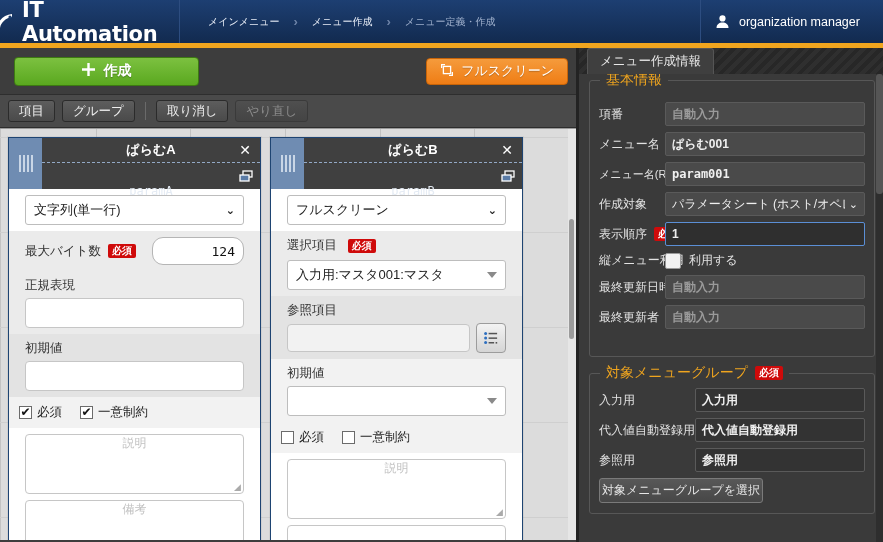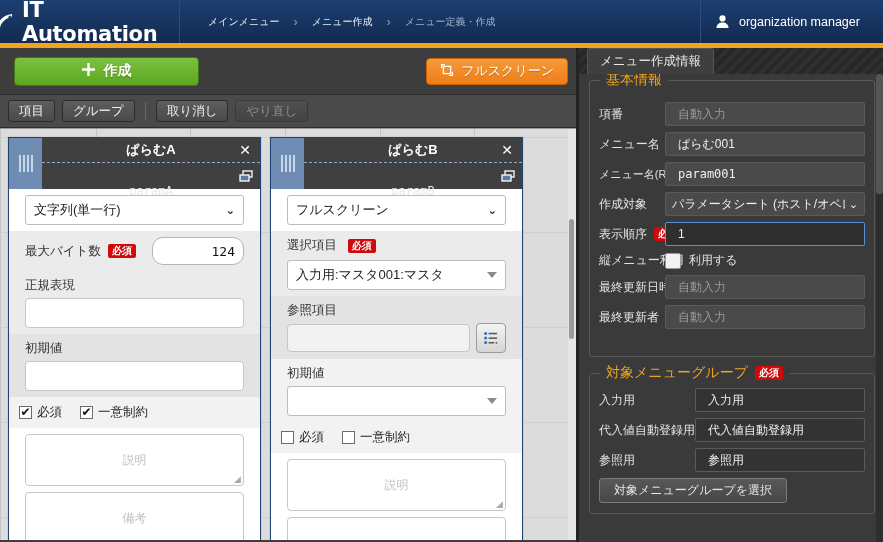--- a/index.html
+++ b/index.html
@@ -156,22 +156,22 @@
     display:flex; align-items:center; justify-content:center; cursor:pointer;
   }
   .cbrow { display:flex; align-items:center; gap:18px; padding:7px 10px; background:#f2f2f2; }
   .cb { display:flex; align-items:center; gap:5px; font-size:12.5px; color:#222; cursor:pointer;}
   .cbox {
     width:13px; height:13px; border:1px solid #6b6b6b; background:#fff;
     display:flex; align-items:center; justify-content:center; flex:0 0 13px;
   }
   .cbox.on::after { content:"✔"; font-size:12px; color:#111; line-height:1; margin-top:-1px;}
   .ta {
-    width:100%; height:52px; border:1px solid #c6c6c6; border-radius:4px; background:#fff;
-    position:relative; display:flex; align-items:center; justify-content:center;
+    width:100%; height:60px; border:1px solid #c6c6c6; border-radius:4px; background:#fff;
+    position:relative; display:flex; justify-content:center;
     color:#c2c2c2; font-size:12px;
   }
   .ta .grip { position:absolute; right:2px; bottom:1px; color:#aaa; font-size:9px; }
 
   
   .rpanel {
     position:absolute; top:48px; right:0; width:307px; height:494px;
     background:#3a3a3a; border-left:3px solid #232323;
   }
   .rtabs {
@@ -189,35 +189,35 @@
     position:relative;
   }
   .flegend {
     position:absolute; top:-10px; left:10px; background:#3a3a3a; padding:0 6px;
     color:#f0a51e; font-size:14px; display:flex; align-items:center;
   }
   .frow { display:flex; align-items:center; margin-bottom:6px; }
   .fl { font-size:12px; color:#e2e2e2; white-space:nowrap; display:flex; align-items:center; }
   .fin {
     flex:1; height:24px; background:#4a4a4a; border:1px solid #5a5a5a; border-radius:2px;
-    color:#efefef; font-size:12px; display:flex; align-items:center; padding:0 12px;
-    overflow:hidden; white-space:nowrap;
+    color:#efefef; font-size:12px; display:flex; align-items:center; padding:0 6px;
+    overflow:hidden; white-space:nowrap;font-weight:bold;
   }
   .fin.ph { color:#9a9a9a; }
   .fin.focus { background:#2f2f2f; border:1px solid #5b8fd6; }
   .fin.dark { background:#333; }
   .fsel {
     flex:1; height:24px; background:#4a4a4a; border:1px solid #5a5a5a; border-radius:2px;
     color:#efefef; font-size:12px; display:flex; align-items:center; padding:0 6px;
     overflow:hidden; white-space:nowrap; gap:4px;
   }
   .fsel .fv { flex:1; overflow:hidden; text-overflow:clip; }
   .fcb { width:16px;height:16px;background:#f3f3f3;border:1px solid #9a9a9a;border-radius:2px; flex:0 0 16px;}
   .fbtn {
-    height:25px; padding:0 14px; background:linear-gradient(#585858,#474747);
+    height:25px; padding:0 2px; background:linear-gradient(#585858,#474747);
     border:1px solid #7a7a7a; border-radius:3px; color:#e6e6e6; font-size:12px;
     display:inline-flex; align-items:center; cursor:pointer;
   }
   .rscroll { position:absolute; right:0; top:26px; width:7px; height:468px; background:#2e2e2e; }
   .rscroll i { position:absolute; top:0; left:0; width:7px; height:120px; background:#555; border-radius:3px; }
   
   .cv-scroll { position:absolute; right:0; top:0; width:8px; bottom:0; background:#e6e6e6; }
   .cv-scroll i { position:absolute; left:1px; top:90px; width:5px; height:120px; background:#9b9b9b; border-radius:3px; }
 </style>
 </head>

